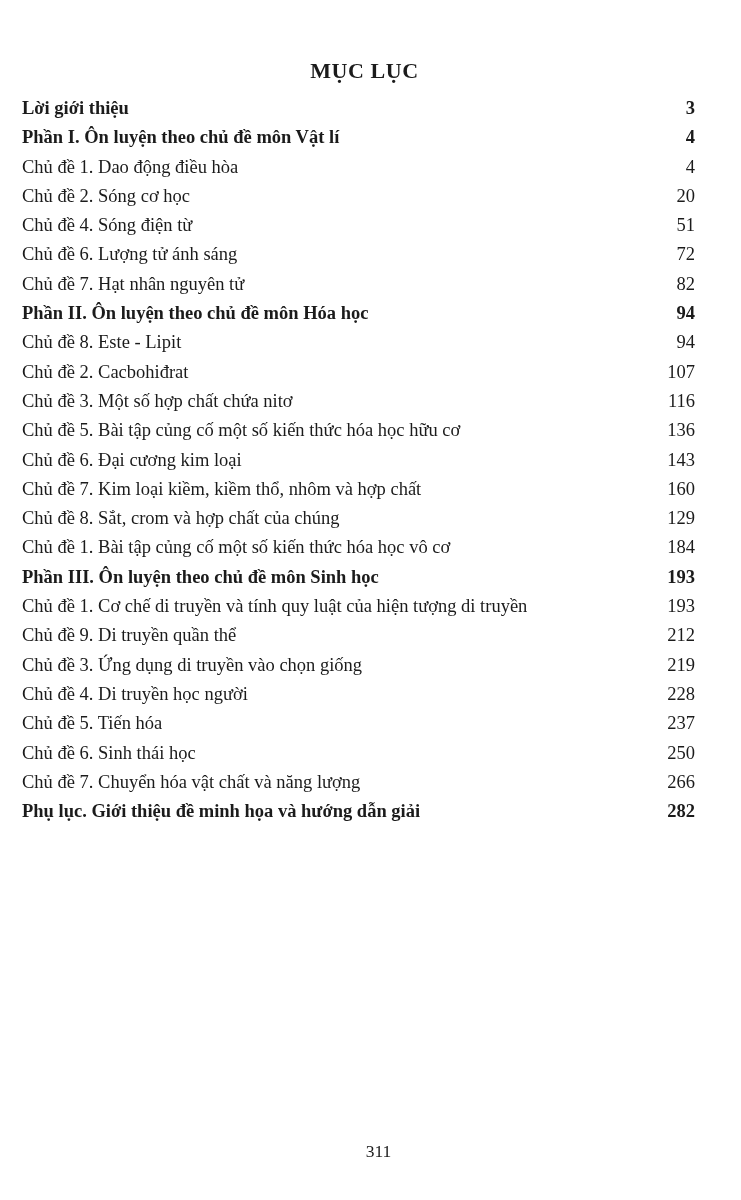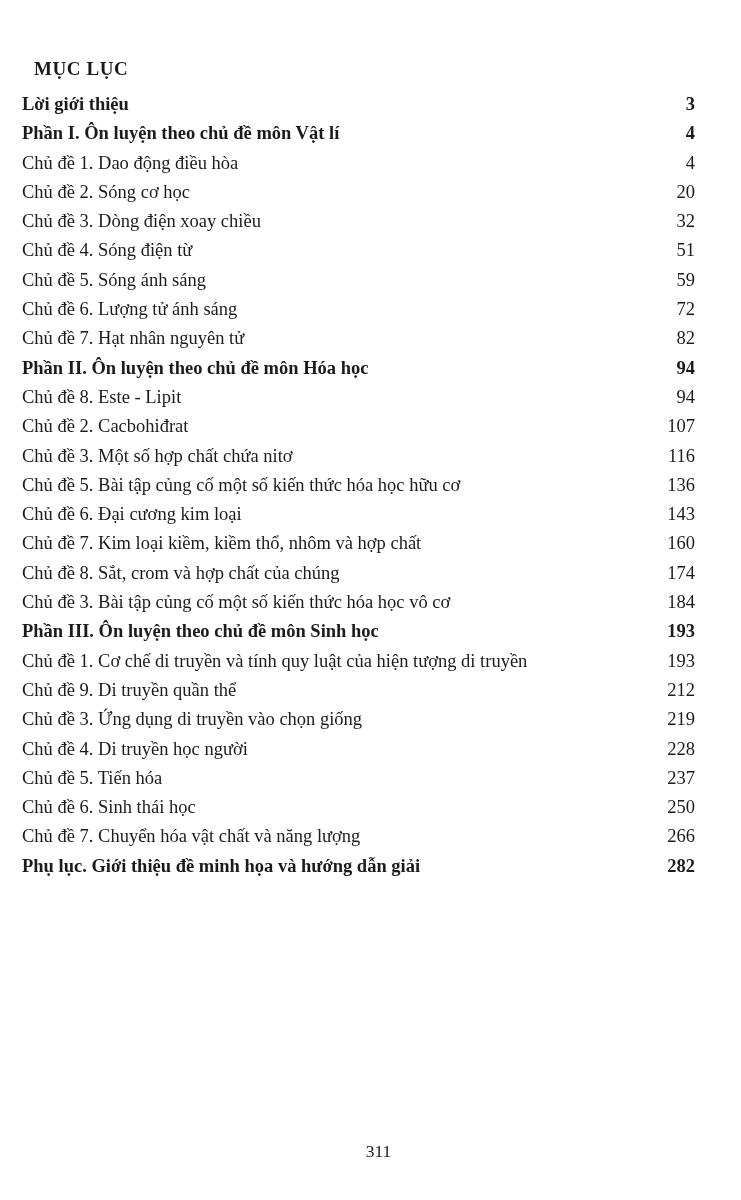--- a/index.html
+++ b/index.html
@@ -16,21 +16,22 @@
   }
   .page {
     position: relative;
     width: 741px;
     height: 1200px;
     box-sizing: border-box;
     padding: 58px 46px 0 22px;
     background: #ffffff;
   }
   .title {
-    font-size: 19px;
+    text-align: center;
+    font-size: 22px;
     font-weight: bold;
     letter-spacing: 0.6px;
     margin: 0 0 10px 0;
     
     margin-left: 12px;
   }
   .toc {
     width: 100%;
   }
   .toc-row {
@@ -86,34 +87,26 @@
       <div class="toc-row">
         <span class="label">Chủ đề 1. Dao động điều hòa</span>
         <span class="pageno">4</span>
       </div>
 
       <div class="toc-row">
         <span class="label">Chủ đề 2. Sóng cơ học</span>
         <span class="pageno">20</span>
       </div>
 
-      <div class="toc-row">
-        <span class="label">Chủ đề 3. Dòng điện xoay chiều</span>
-        <span class="pageno">32</span>
-      </div>
 
       <div class="toc-row">
         <span class="label">Chủ đề 4. Sóng điện từ</span>
         <span class="pageno">51</span>
       </div>
 
-      <div class="toc-row">
-        <span class="label">Chủ đề 5. Sóng ánh sáng</span>
-        <span class="pageno">59</span>
-      </div>
 
       <div class="toc-row">
         <span class="label">Chủ đề 6. Lượng tử ánh sáng</span>
         <span class="pageno">72</span>
       </div>
 
       <div class="toc-row">
         <span class="label">Chủ đề 7. Hạt nhân nguyên tử</span>
         <span class="pageno">82</span>
       </div>
@@ -149,25 +142,25 @@
         <span class="pageno">143</span>
       </div>
 
       <div class="toc-row">
         <span class="label">Chủ đề 7. Kim loại kiềm, kiềm thổ, nhôm và hợp chất</span>
         <span class="pageno">160</span>
       </div>
 
       <div class="toc-row">
         <span class="label">Chủ đề 8. Sắt, crom và hợp chất của chúng</span>
-        <span class="pageno">174</span>
-      </div>
-
-      <div class="toc-row">
-        <span class="label">Chủ đề 3. Bài tập củng cố một số kiến thức hóa học vô cơ</span>
+        <span class="pageno">129</span>
+      </div>
+
+      <div class="toc-row">
+        <span class="label">Chủ đề 1. Bài tập củng cố một số kiến thức hóa học vô cơ</span>
         <span class="pageno">184</span>
       </div>
 
       <div class="toc-row bold">
         <span class="label">Phần III. Ôn luyện theo chủ đề môn Sinh học</span>
         <span class="pageno">193</span>
       </div>
 
       <div class="toc-row">
         <span class="label">Chủ đề 1. Cơ chế di truyền và tính quy luật của hiện tượng di truyền</span>

